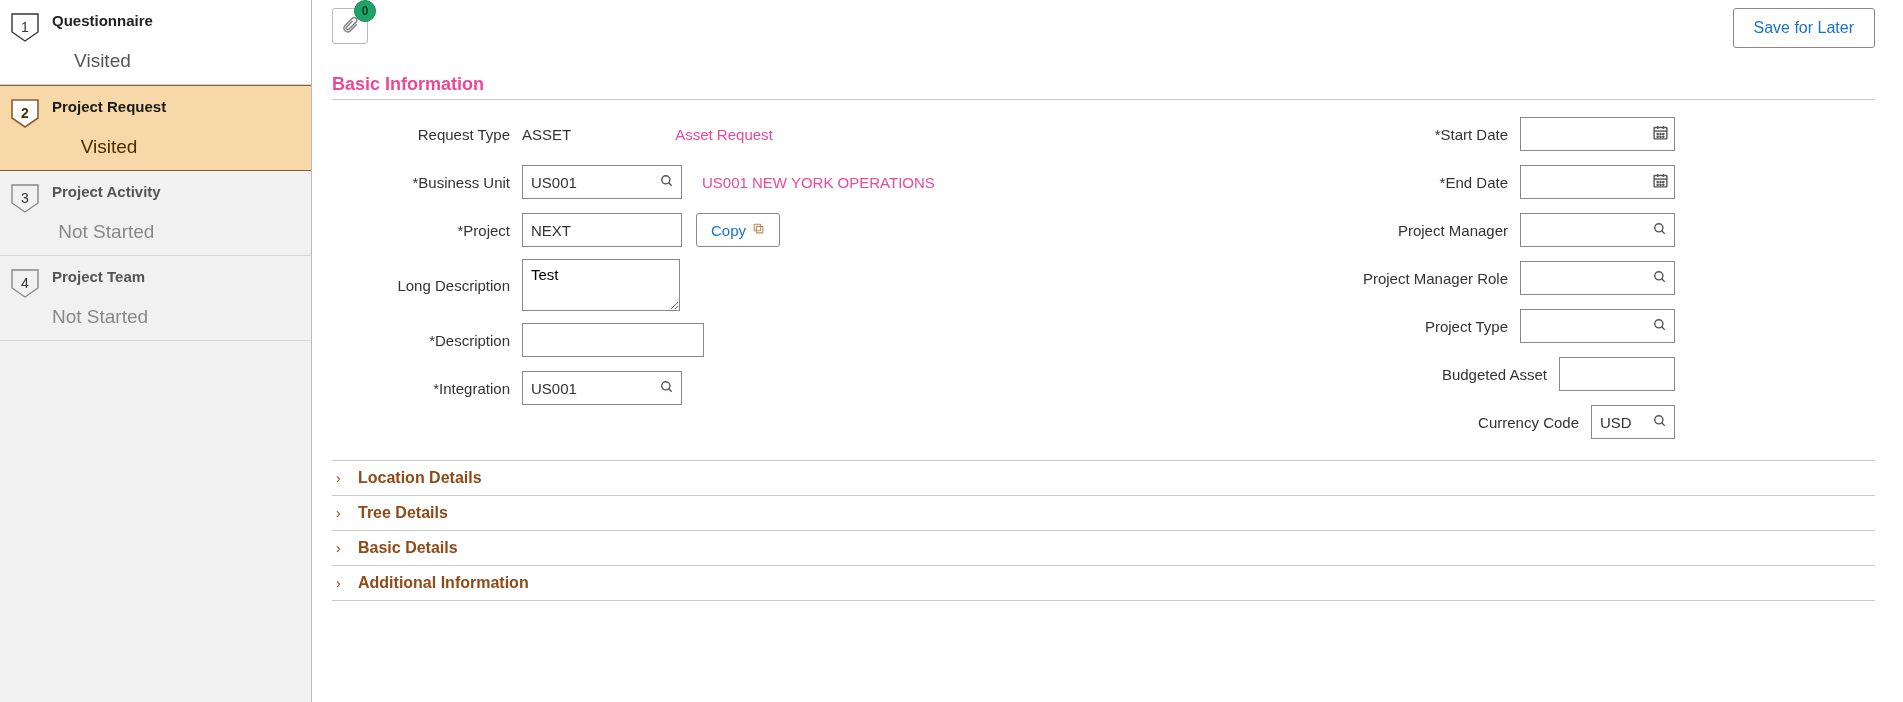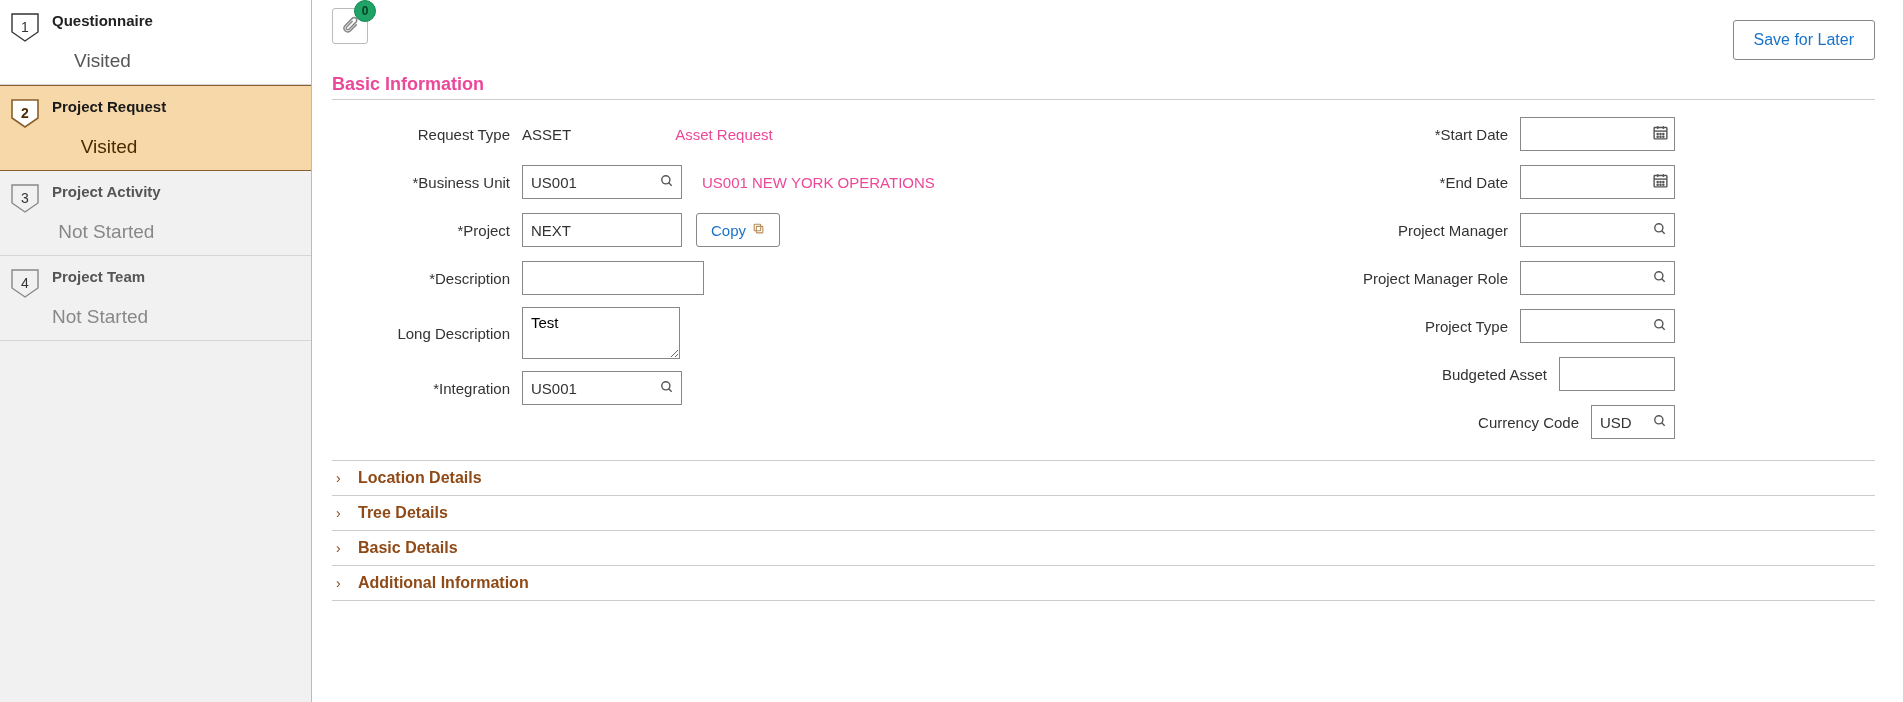--- a/index.html
+++ b/index.html
@@ -105,21 +105,21 @@
     font-size: 12px;
     font-weight: bold;
     display: flex;
     align-items: center;
     justify-content: center;
     border: 1px solid #158a52;
   }
   .save-later-btn {
     position: absolute;
     right: 0;
-    top: 12px;
+    top: 0;
     padding: 10px 20px;
     border: 1px solid #888;
     border-radius: 3px;
     background: #fff;
     color: #1a73c9;
     font-size: 16px;
     cursor: pointer;
   }
   .section-title {
     color: #ec4899;
@@ -325,29 +325,29 @@
           <button class="copy-btn">
             <span>Copy</span>
             <span class="copy-ico">
               <svg width="13" height="13" viewBox="0 0 24 24" fill="none" stroke="#b58c57" stroke-width="2">
                   <rect x="8" y="8" width="12" height="12" rx="1"></rect>
                   <rect x="4" y="4" width="12" height="12" rx="1"></rect>
                 </svg>
             </span>
           </button>
         </div>
-        <div class="row">
-          <div class="label">*Description</div>
-          <div class="input-wrap">
-            <input class="txt w-long" value="" style="">
-          </div>
-        </div>
         <div class="row" style="min-height:62px;">
           <div class="label">Long Description</div>
           <textarea class="textarea" style="">Test</textarea>
+        </div>
+        <div class="row">
+          <div class="label">*Description</div>
+          <div class="input-wrap">
+            <input class="txt w-long" value="" style="">
+          </div>
         </div>
         <div class="row">
           <div class="label">*Integration</div>
           <div class="input-wrap">
             <input class="txt" style="padding-right: 28px;" value="US001">
             <span class="inp-icon">
               <svg class="lookup-icon" width="14" height="14" viewBox="0 0 24 24" fill="none" stroke-width="2.4">
                   <circle cx="10" cy="10" r="7"></circle>
                   <line x1="20" y1="20" x2="15" y2="15"></line>
                 </svg>

